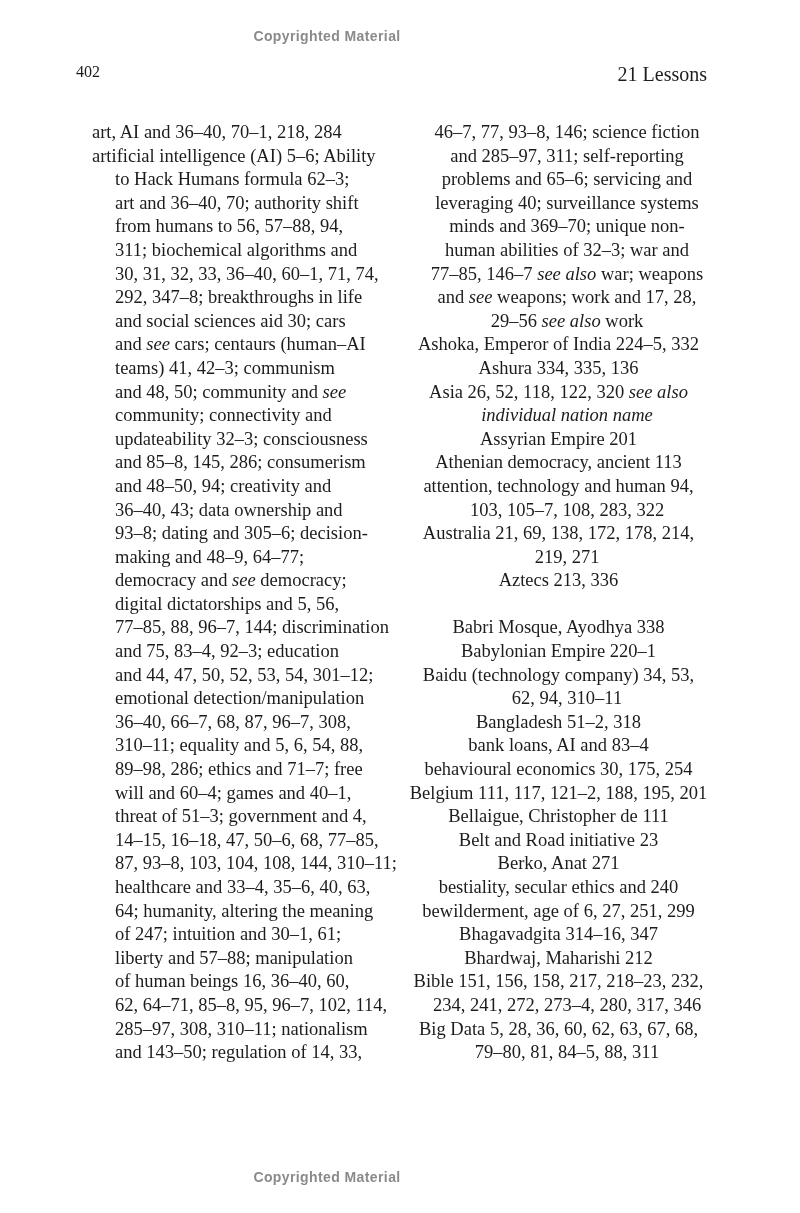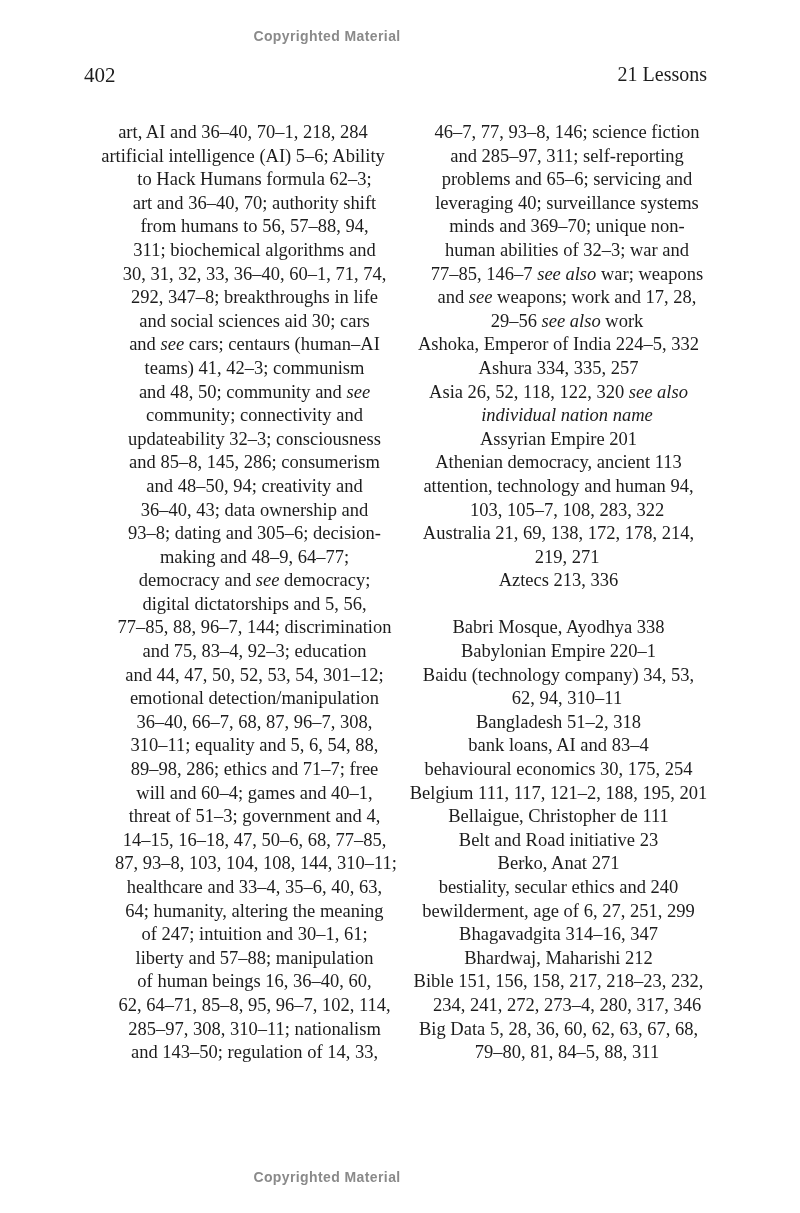--- a/index.html
+++ b/index.html
@@ -16,32 +16,32 @@
     text-align: center;
     font-family: "Liberation Sans", sans-serif;
     font-weight: bold;
     font-size: 14px;
     color: #8a8a8a;
     letter-spacing: 0.4px;
   }
   #copyright-top { top: 28px; }
   #copyright-bottom { top: 1169px; }
   .page-number {
-    position: absolute; left: 84px; top: 63px;
-    font-size: 21px;
+    position: absolute; left: 76px; top: 63px;
+    font-size: 16px;
   }
   .running-head {
     position: absolute; right: 93px; top: 63px;
     font-size: 20px;
   }
   .col {
     position: absolute; top: 121px;
     font-size: 18.5px;
   }
-  #col-left  { left: 92px;  width: 302px; text-align: center; }
+  #col-left  { left: 92px;  width: 302px; }
   #col-right { left: 407px; width: 303px; text-align: center; }
   .line { height: 23.6px; line-height: 23.6px; white-space: nowrap; }
   #col-left  .line.indent { padding-left: 23px; }
   #col-right .line.indent { padding-left: 17px; }
   .it { font-style: italic; }
 </style>
 </head>
 <body>
 
 <div class="copyright" id="copyright-top">Copyrighted Material</div>
@@ -97,21 +97,21 @@
     <div class="line indent"><span>46–7, 77, 93–8, 146; science fiction</span></div>
     <div class="line indent"><span>and 285–97, 311; self-reporting</span></div>
     <div class="line indent"><span>problems and 65–6; servicing and</span></div>
     <div class="line indent"><span>leveraging 40; surveillance systems</span></div>
     <div class="line indent"><span>minds and 369–70; unique non-</span></div>
     <div class="line indent"><span>human abilities of 32–3; war and</span></div>
     <div class="line indent"><span>77–85, 146–7 </span><span class="it">see also</span><span> war; weapons</span></div>
     <div class="line indent"><span>and </span><span class="it">see</span><span> weapons; work and 17, 28,</span></div>
     <div class="line indent"><span>29–56 </span><span class="it">see also</span><span> work</span></div>
     <div class="line"><span>Ashoka, Emperor of India 224–5, 332</span></div>
-    <div class="line"><span>Ashura 334, 335, 257</span></div>
+    <div class="line"><span>Ashura 334, 335, 136</span></div>
     <div class="line"><span>Asia 26, 52, 118, 122, 320 </span><span class="it">see also</span></div>
     <div class="line indent"><span class="it">individual nation name</span></div>
     <div class="line"><span>Assyrian Empire 201</span></div>
     <div class="line"><span>Athenian democracy, ancient 113</span></div>
     <div class="line"><span>attention, technology and human 94,</span></div>
     <div class="line indent"><span>103, 105–7, 108, 283, 322</span></div>
     <div class="line"><span>Australia 21, 69, 138, 172, 178, 214,</span></div>
     <div class="line indent"><span>219, 271</span></div>
     <div class="line"><span>Aztecs 213, 336</span></div>
     <div class="line"></div>

